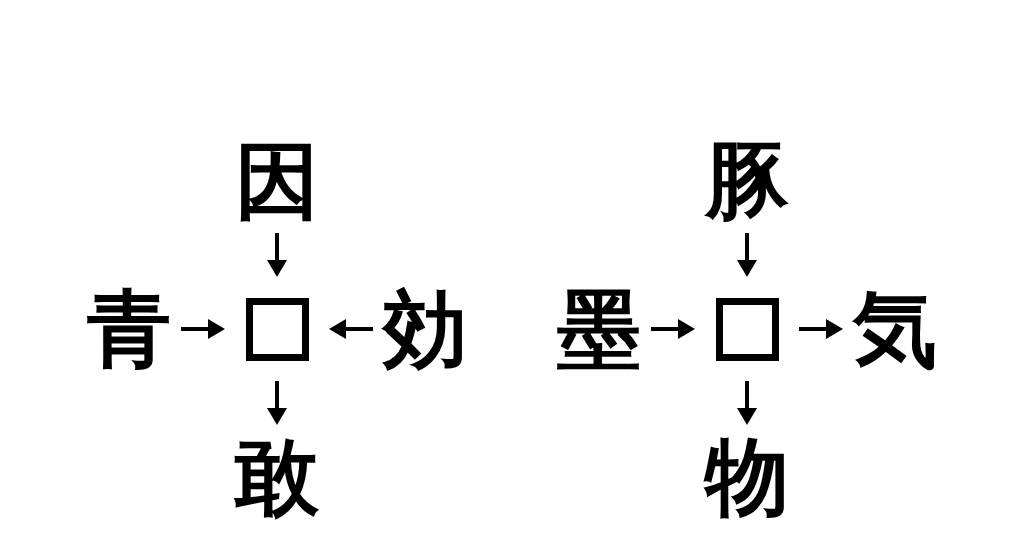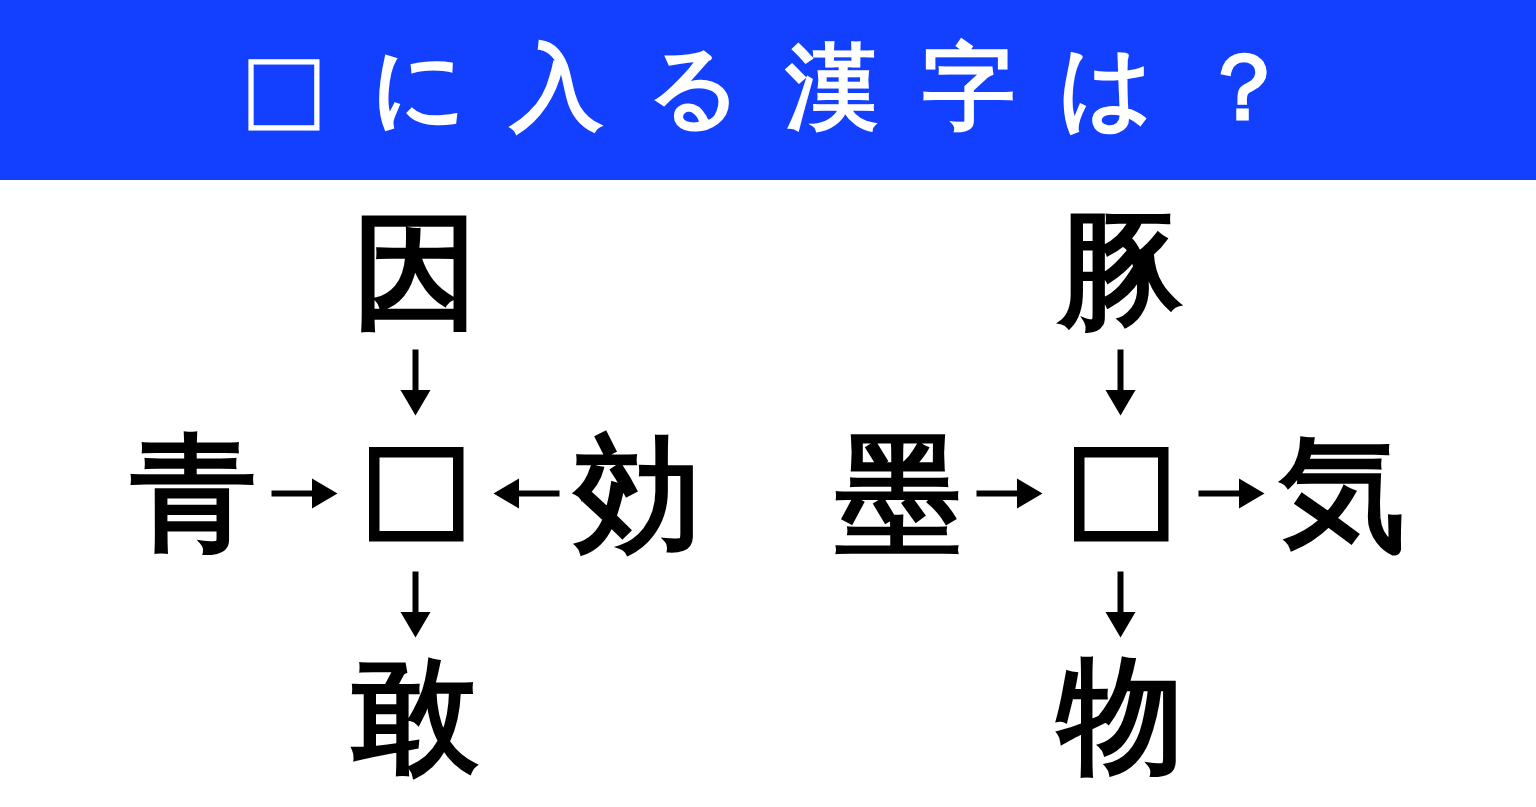--- a/index.html
+++ b/index.html
@@ -112,23 +112,20 @@
   .r3c4 { grid-row: 3; grid-column: 4; }
   .r3c5 { grid-row: 3; grid-column: 5; }
   .r4c3 { grid-row: 4; grid-column: 3; }
   .r5c3 { grid-row: 5; grid-column: 3; }
 </style>
 </head>
 <body>
 
 <div id="page">
 
-  <div class="banner">
-    <div class="banner-title">□ に 入 る 漢 字 は ？</div>
-  </div>
 
   <div class="puzzles">
 
     <div class="puzzle">
       <div class="grid">
 
         <div class="kanji r1c3">因</div>
 
         <div class="arrow r2c3">
           <svg width="34" height="46" viewBox="0 0 34 46" aria-hidden="true">

